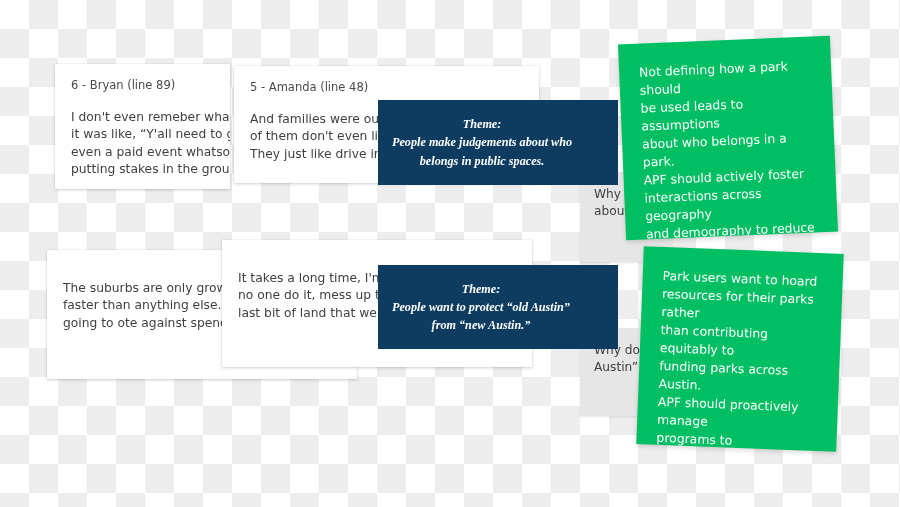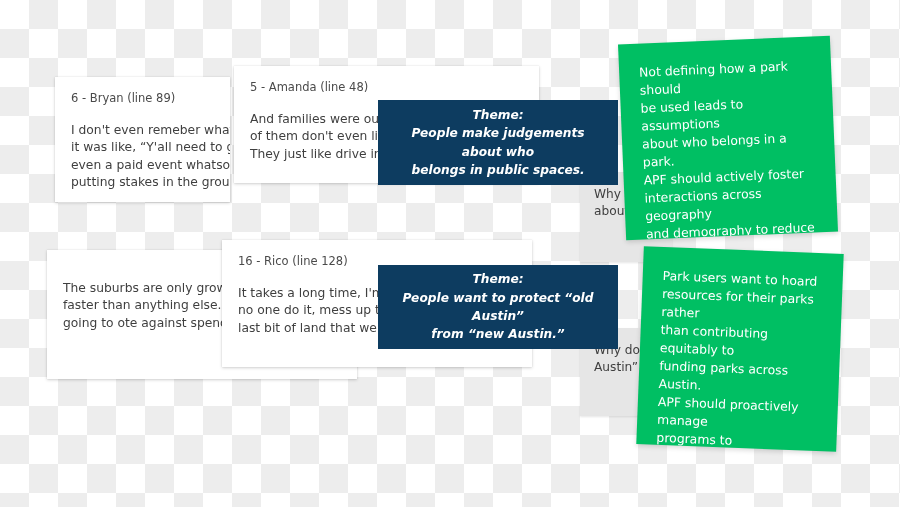--- a/index.html
+++ b/index.html
@@ -51,23 +51,24 @@
   }
 
   
   .theme {
     position: absolute;
     background: #0d3c60;
     color: #ffffff;
     box-sizing: border-box;
     display: flex;
     align-items: center;
-    justify-content: center;
+    justify-content: flex-start;
     text-align: center;
     padding: 20px 14px;
+    font-family: Liberation Serif, serif;
   }
   .theme .ttext {
     font-size: 12.2px;
     font-style: italic;
     font-weight: bold;
     line-height: 1.5;
     white-space: pre-line;
   }
 
   
@@ -103,21 +104,21 @@
   }
 
   .n1 { transform: rotate(-2.4deg); }
   .n2 { transform: rotate(2.2deg); }
 </style>
 </head>
 <body>
 
 <div id="board">
 
-  <div class="qcard" style="left:55px; top:77px; width:175px; height:125px;">
+  <div class="qcard" style="left:55px; top:64px; width:175px; height:125px;">
     <div class="qname">6 - Bryan (line 89)</div>
     <div class="qbody">I don't even remeber what w
 it was like, “Y'all need to get 
 even a paid event whatsoev
 putting stakes in the ground</div>
   </div>
 
   <div class="qcard" style="left:234px; top:66px; width:305px; height:117px;">
     <div class="qname">5 - Amanda (line 48)</div>
     <div class="qbody">And families were out there
@@ -147,21 +148,20 @@
 users.</div>
   </div>
 
   <div class="qcard" style="left:47px; top:250px; width:310px; height:129px;">
     <div class="qbody">The suburbs are only growin
 faster than anything else. Th
 going to ote against spendin</div>
   </div>
 
   <div class="qcard" style="left:222px; top:240px; width:310px; height:127px;">
-    <div class="qname">16 - Rico (line 128)</div>
     <div class="qbody">It takes a long time, I'm not g
 no one do it, mess up the be
 last bit of land that we have</div>
   </div>
 
   <div class="whycard" style="left:580px; top:328px; width:96px; height:88px;">
     <div class="wtext">Why do 
 Austin” f</div>
   </div>
 

